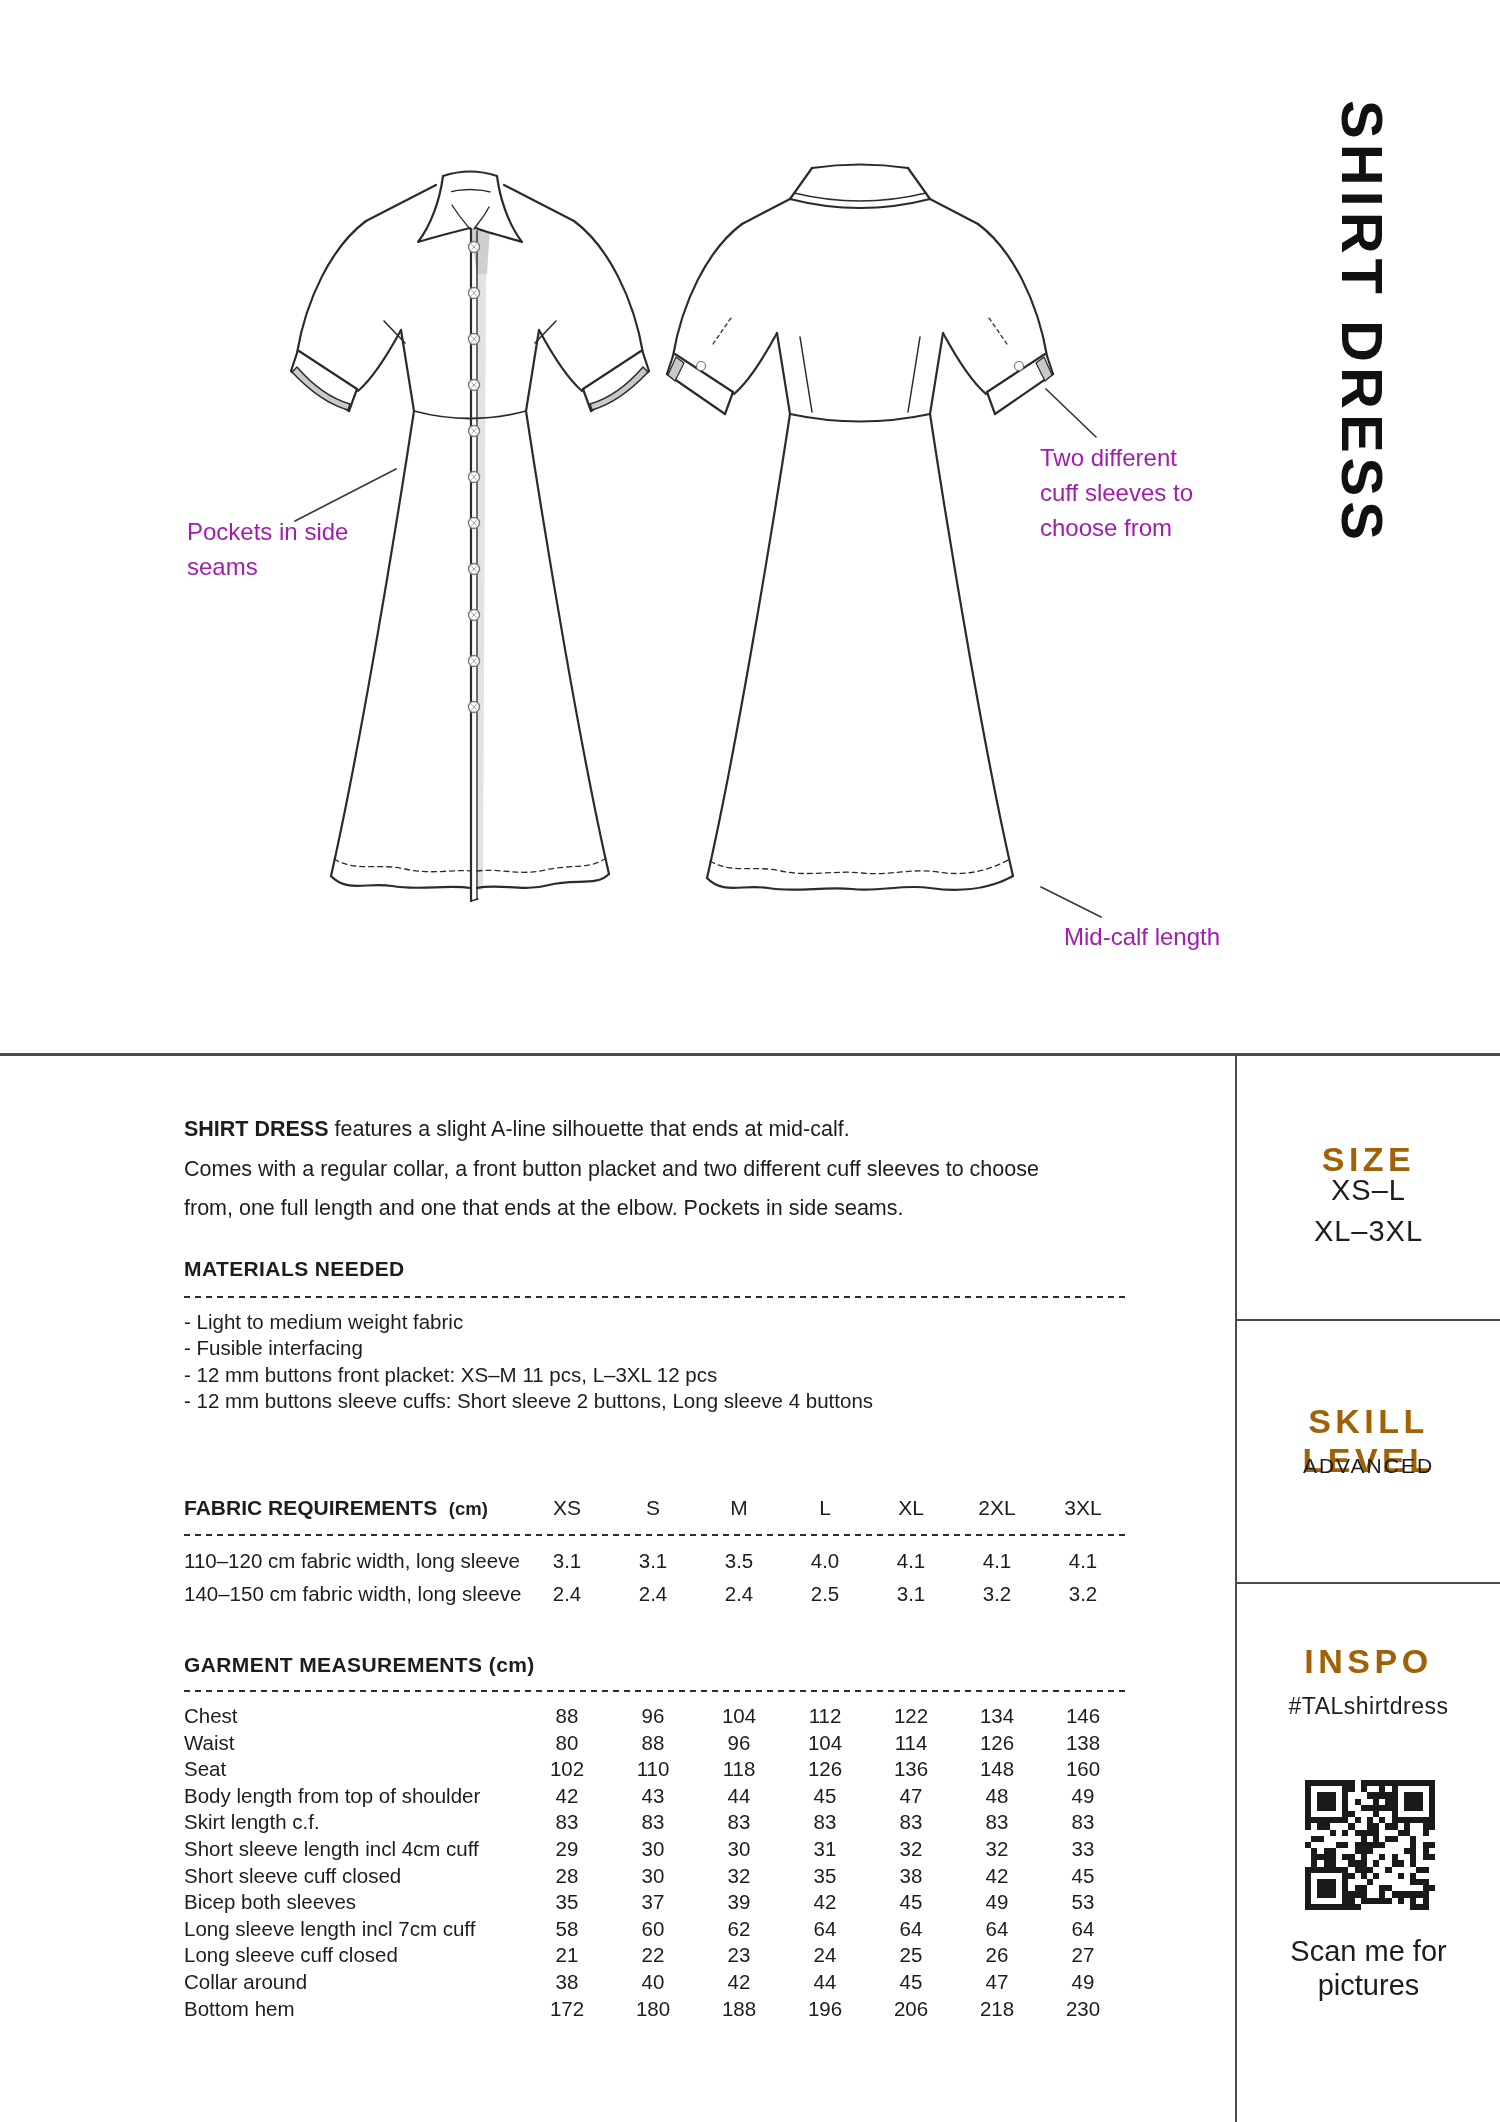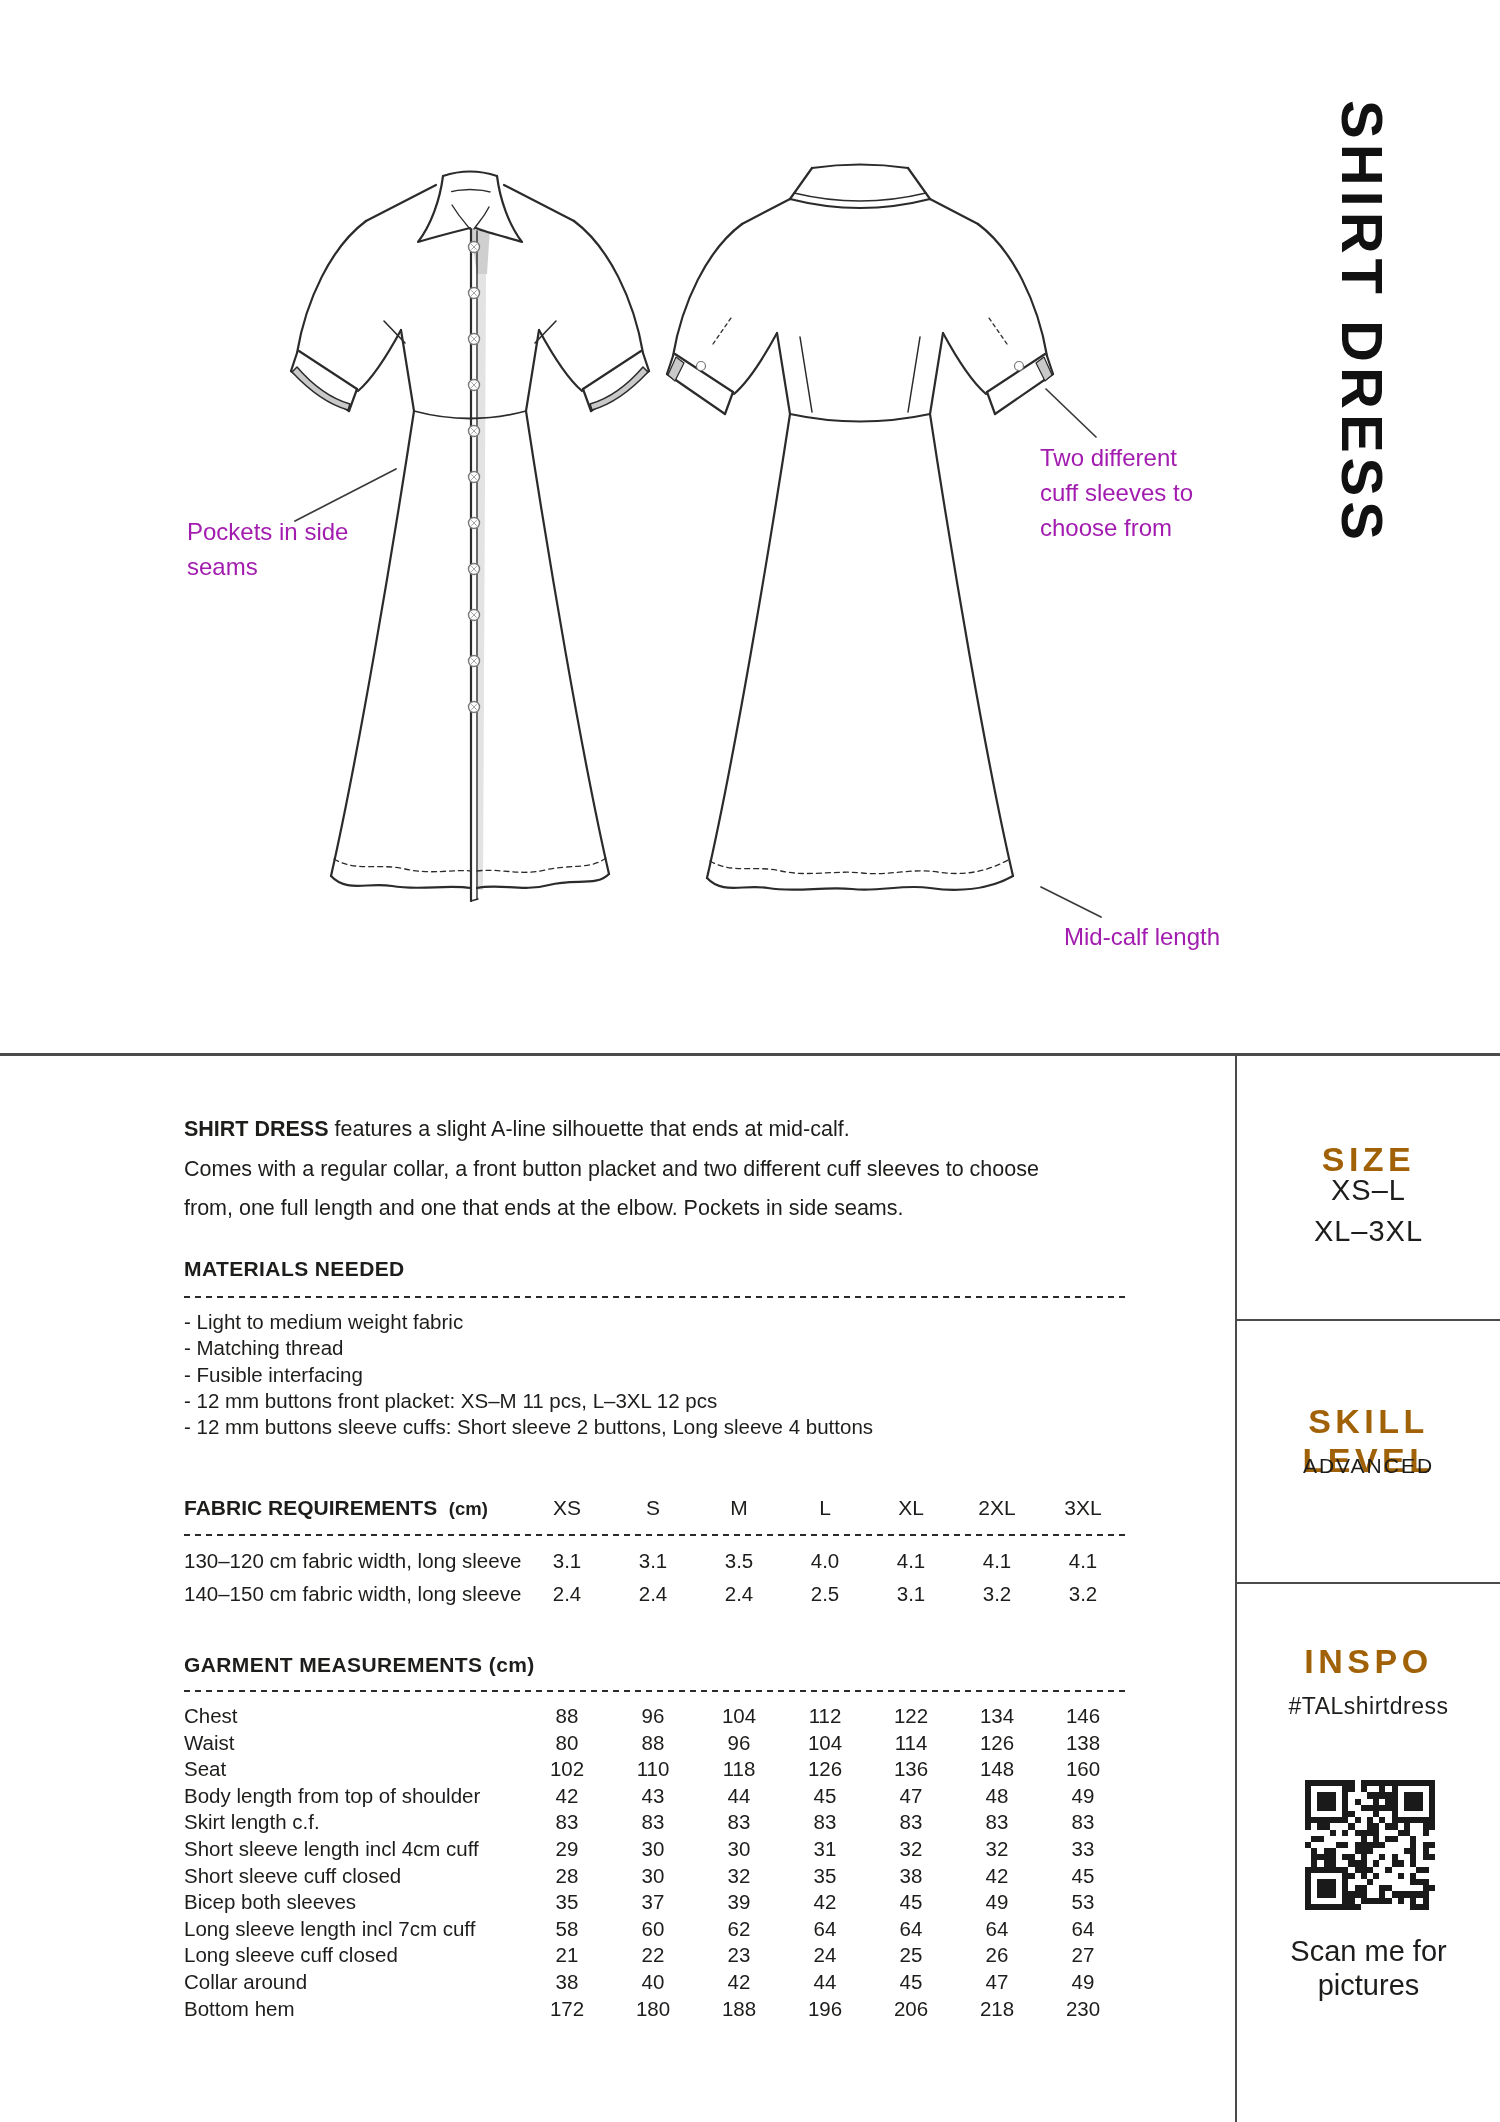--- a/index.html
+++ b/index.html
@@ -198,42 +198,41 @@
   <div class="description">
     <span class="desc-bold">SHIRT DRESS</span><span> features a slight A-line silhouette that ends at mid-calf.</span><br>
     <span>Comes with a regular collar, a front button placket and two different cuff sleeves to choose from, one full length and one that ends at the elbow. Pockets in side seams.</span>
   </div>
 
   <div class="section" style="top:1256px;">
     <div class="sec-heading">MATERIALS NEEDED</div>
     <div class="dashes"></div>
     <div class="mat-list" id="materials-list">
         <div class="mat-item">- Light to medium weight fabric</div>
-        <div class="mat-item">- Matching thread</div>
         <div class="mat-item">- Fusible interfacing</div>
         <div class="mat-item">- 12 mm buttons front placket: XS–M 11 pcs, L–3XL 12 pcs</div>
         <div class="mat-item">- 12 mm buttons sleeve cuffs: Short sleeve 2 buttons, Long sleeve 4 buttons</div>
       </div>
   </div>
 
   <div class="section fabric" style="top:1494px;">
     <div class="trow fabric-head">
       <span class="tlabel"><span>FABRIC REQUIREMENTS</span>&nbsp; <span class="unit">(cm)</span></span>
       <span class="tcell">XS</span>
       <span class="tcell">S</span>
       <span class="tcell">M</span>
       <span class="tcell">L</span>
       <span class="tcell">XL</span>
       <span class="tcell">2XL</span>
       <span class="tcell">3XL</span>
     </div>
     <div class="dashes" style="margin-top:12px;"></div>
     <div class="fabric-rows" id="fabric-rows">
         <div class="trow">
-          <span class="tlabel">130–120 cm fabric width, long sleeve</span>
+          <span class="tlabel">110–120 cm fabric width, long sleeve</span>
           <span class="tcell">3.1</span>
           <span class="tcell">3.1</span>
           <span class="tcell">3.5</span>
           <span class="tcell">4.0</span>
           <span class="tcell">4.1</span>
           <span class="tcell">4.1</span>
           <span class="tcell">4.1</span>
         </div>
         <div class="trow">
           <span class="tlabel">140–150 cm fabric width, long sleeve</span>

